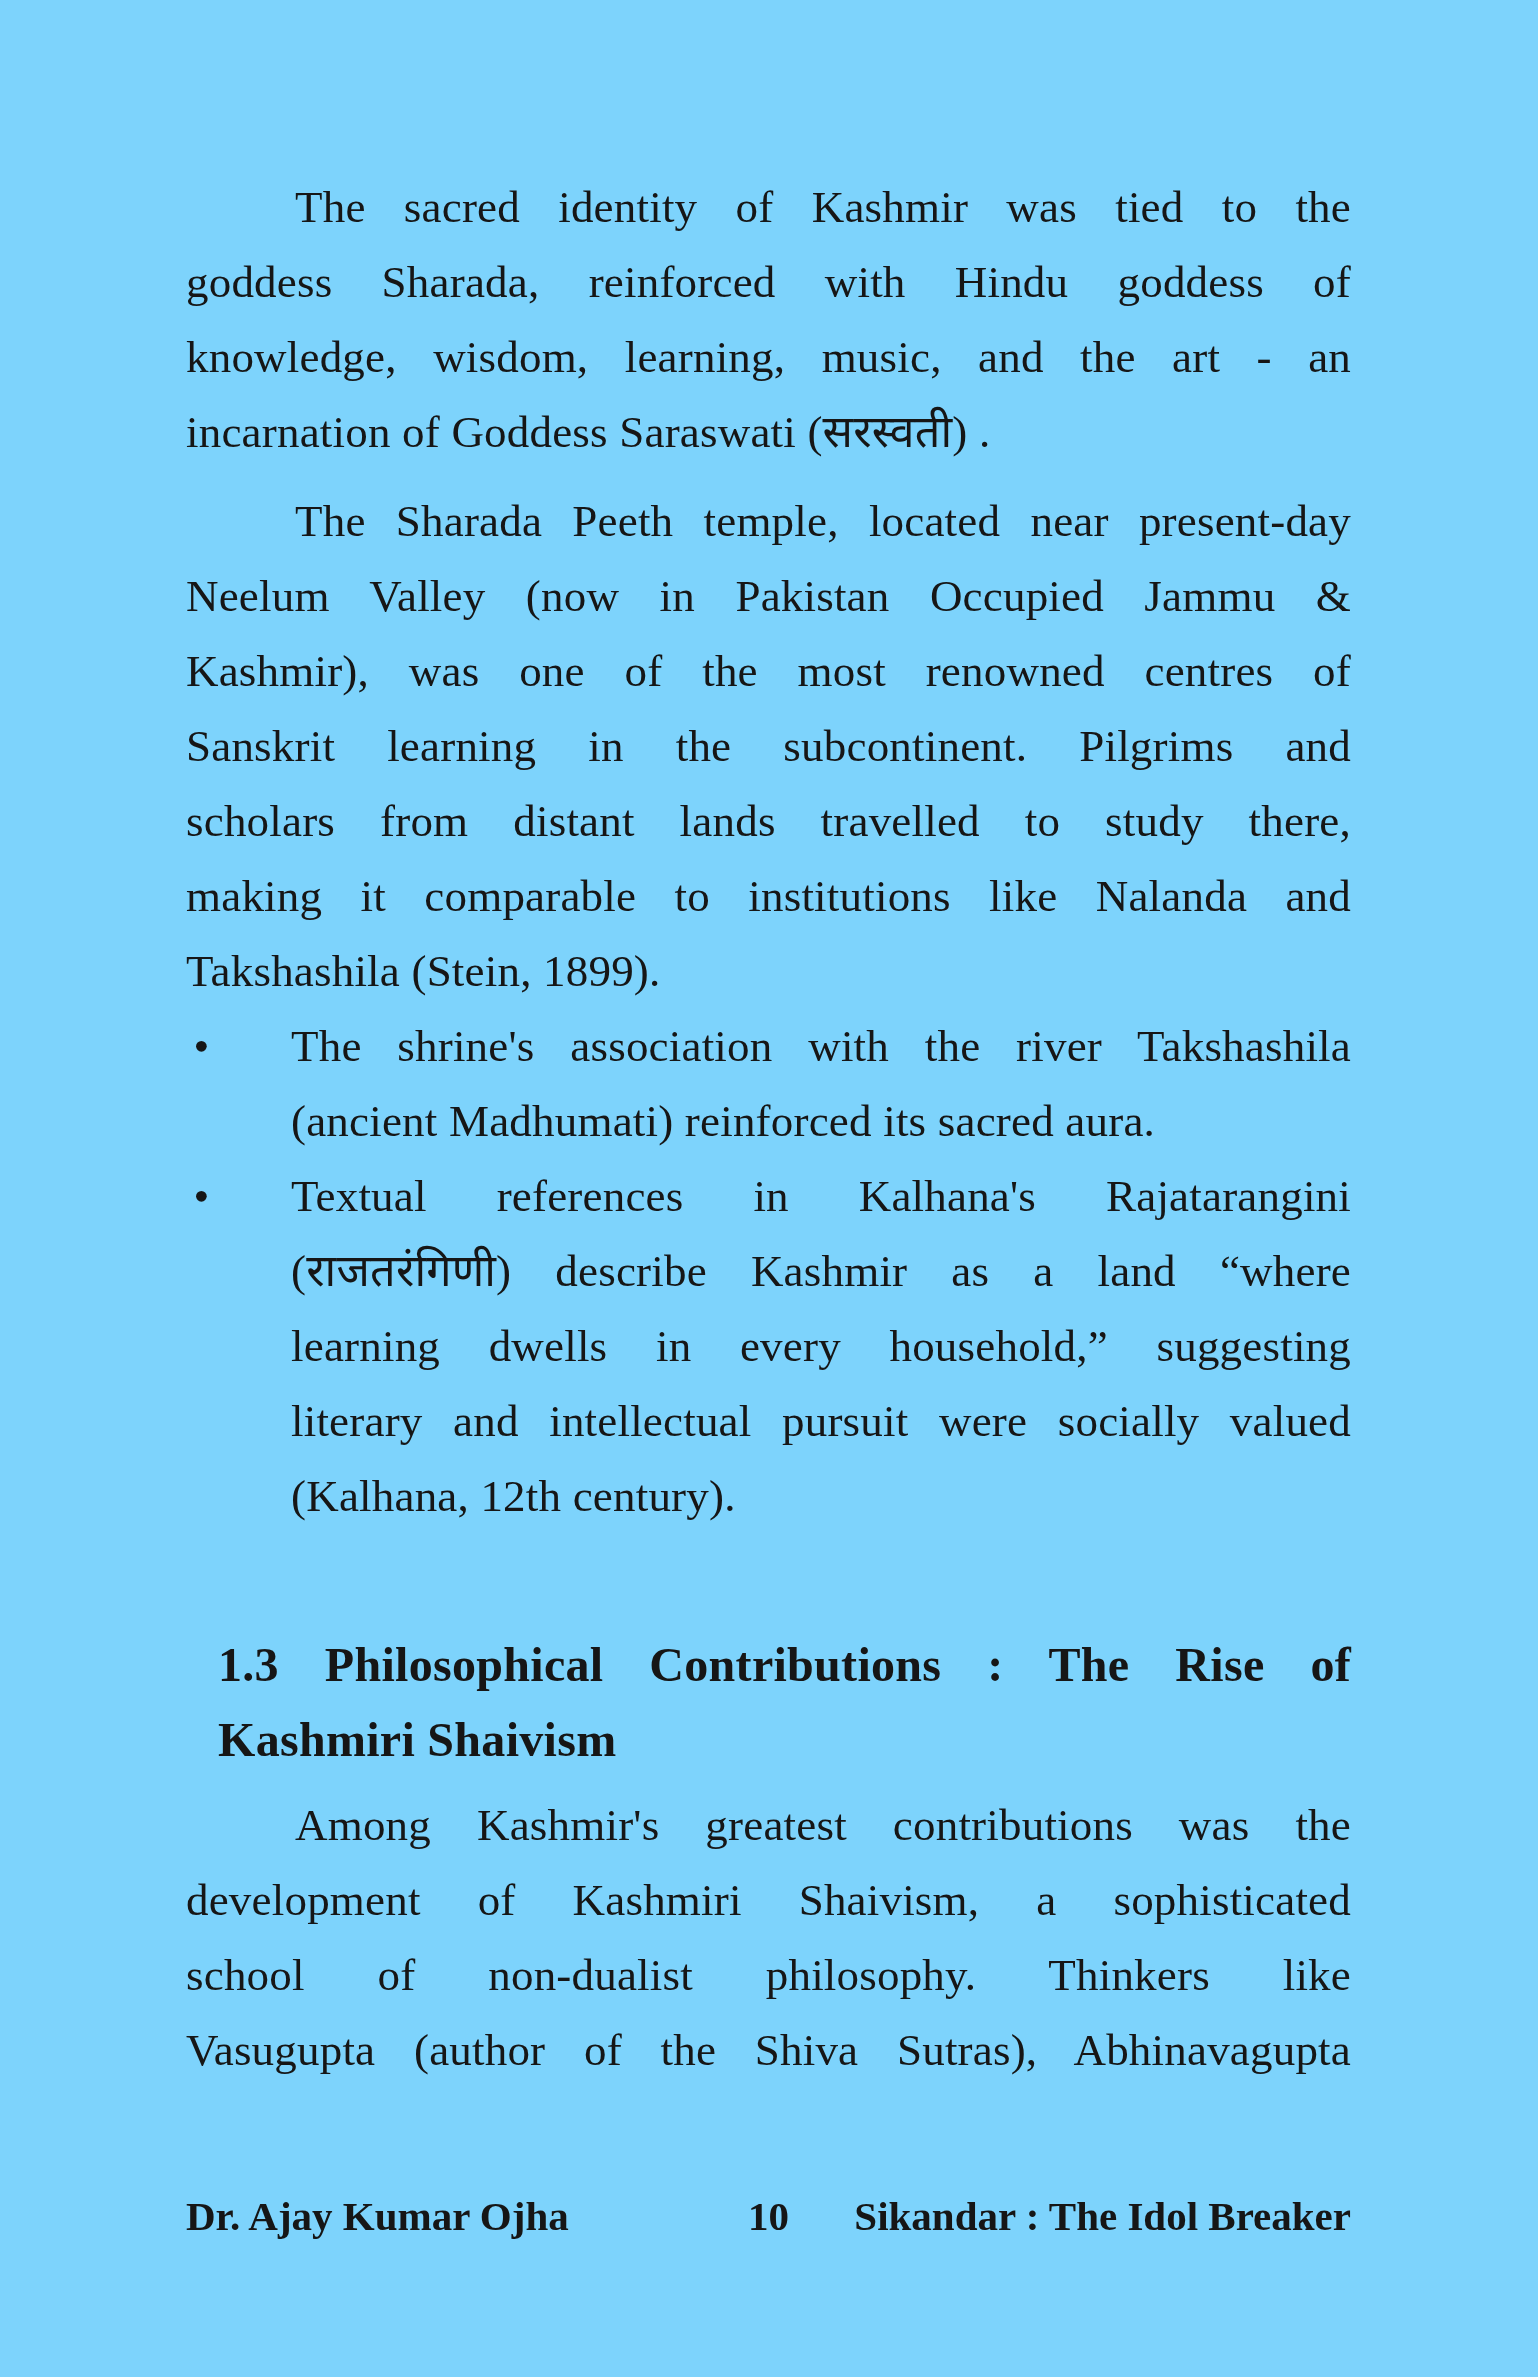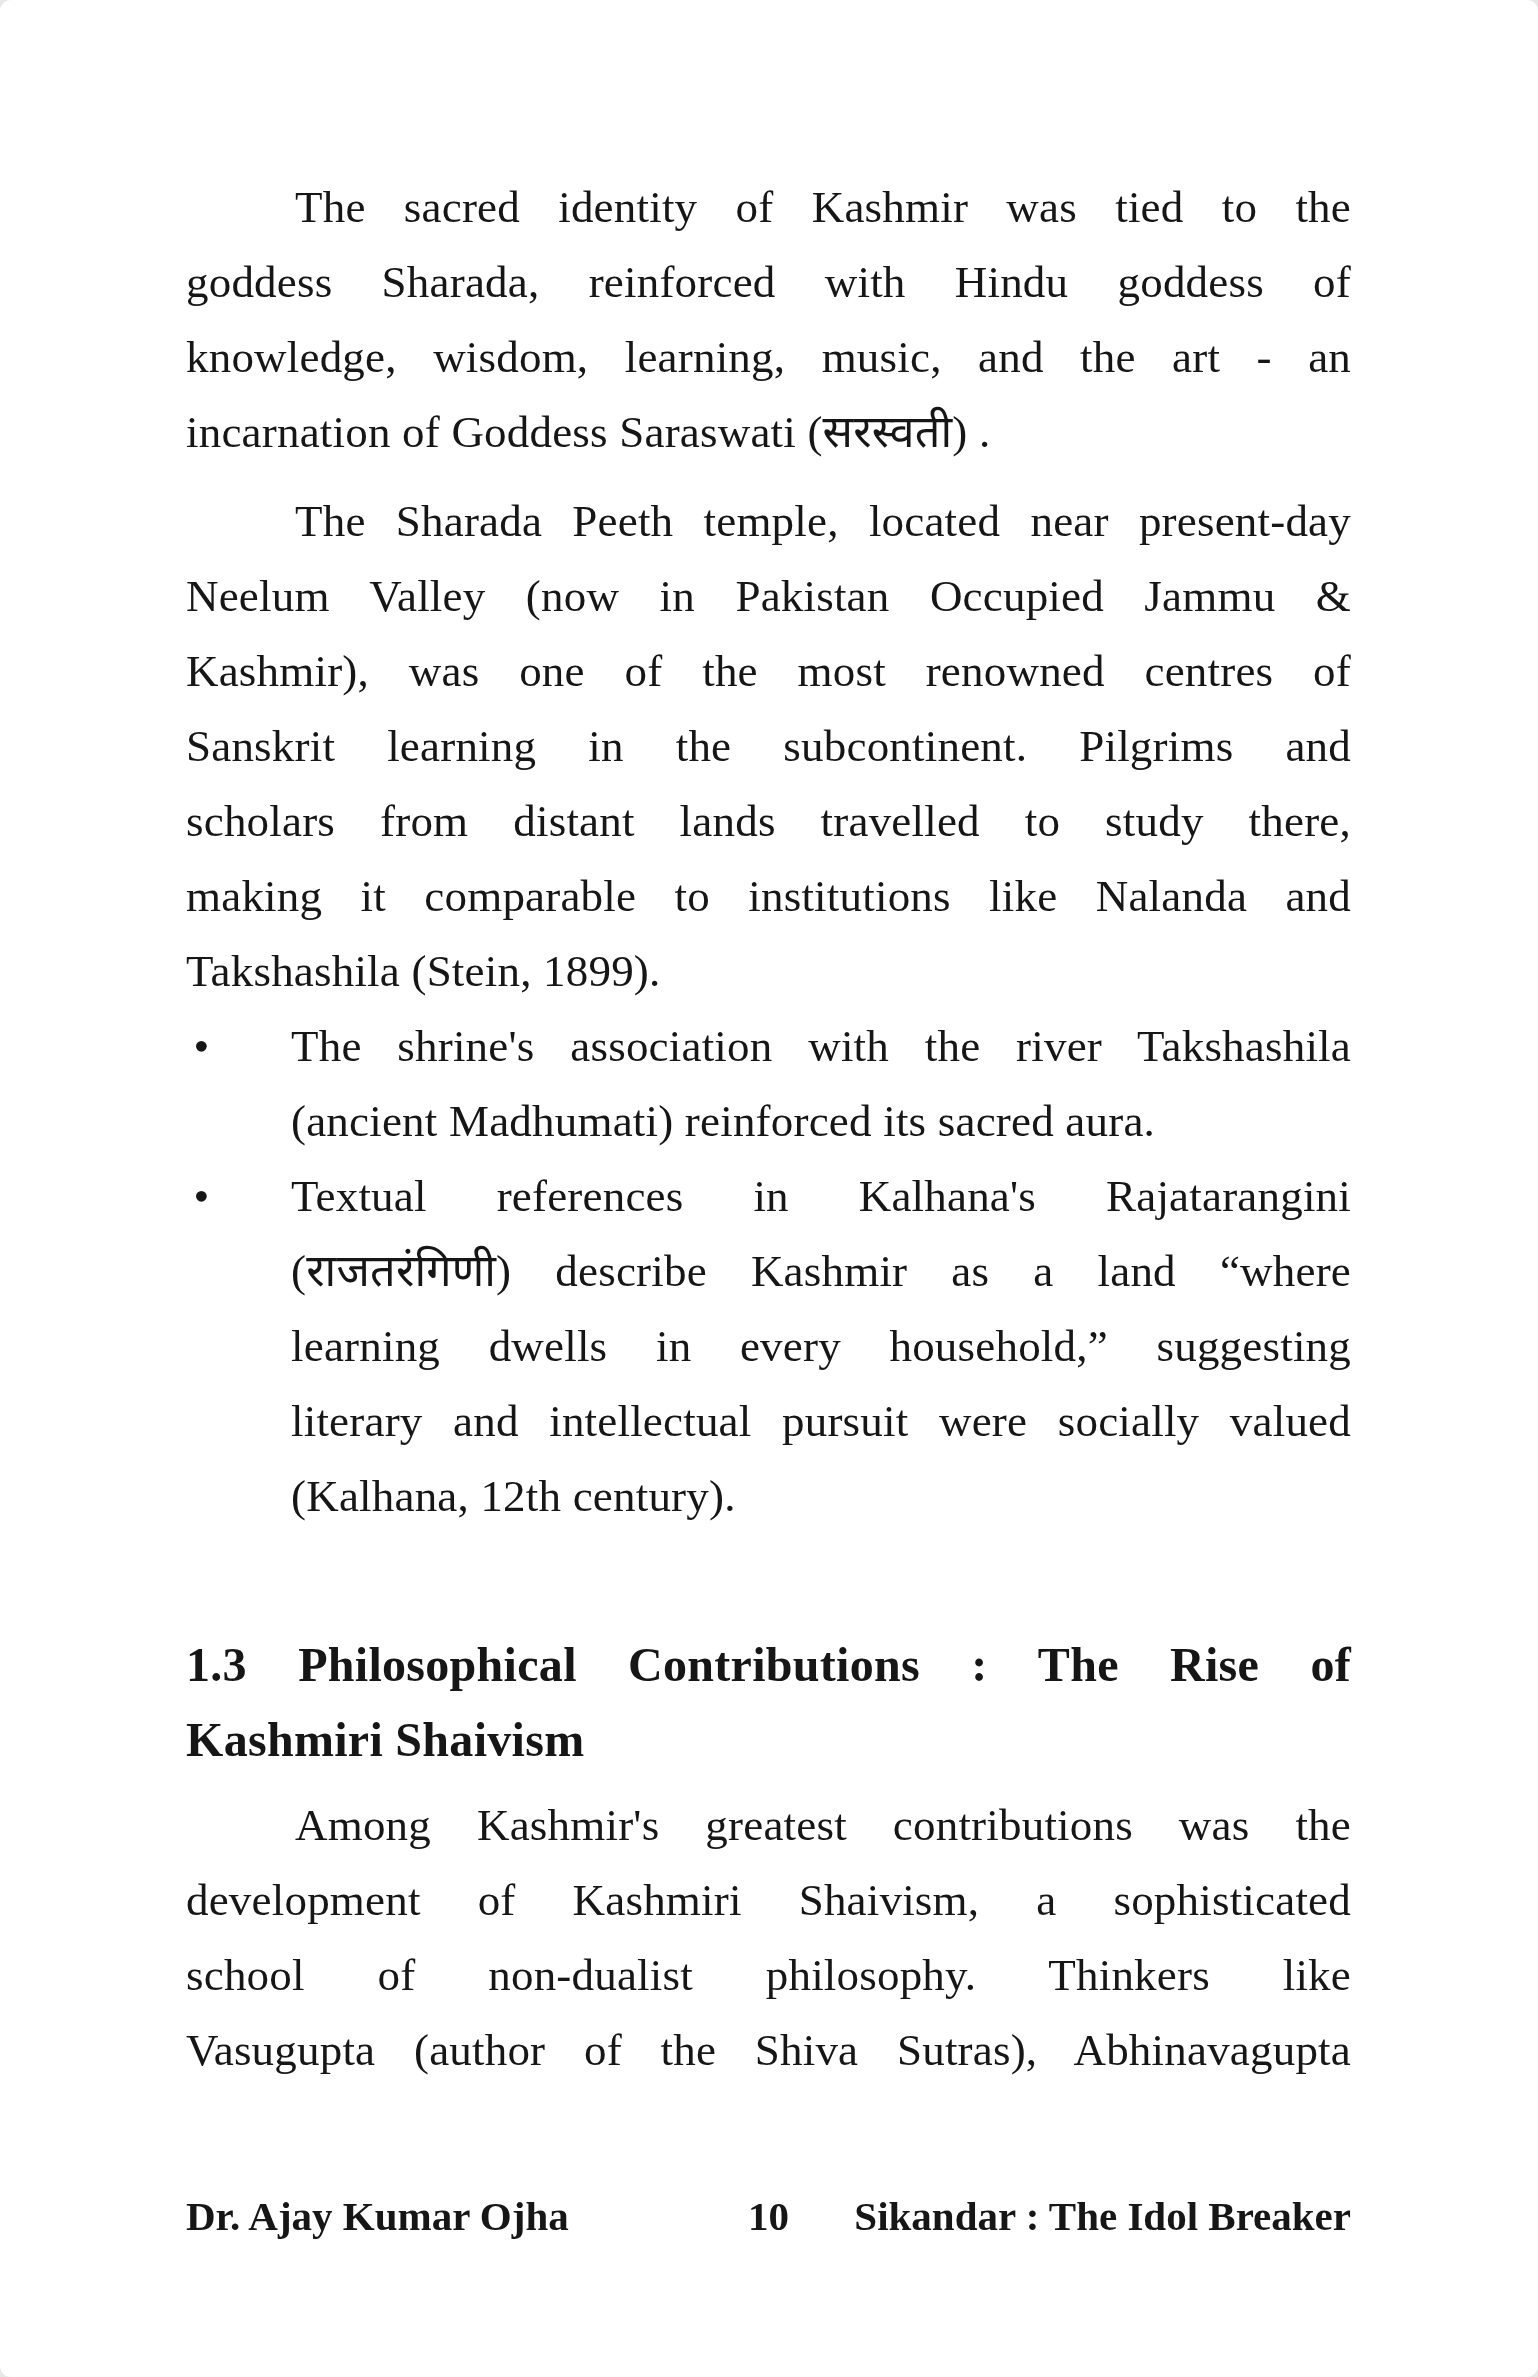--- a/index.html
+++ b/index.html
@@ -1,24 +1,23 @@
 <!DOCTYPE html>
 <html style="font-size:15px"><head>
 <meta charset="utf-8">
 <style>
   html, body { margin: 0; padding: 0; background: #e8e8e8; }
   .page {
     position: relative;
     width: 1538px;
     height: 2377px;
     margin: 0 auto;
-    background: #ffffff;
+    background: #7dd3fc;
     overflow: hidden;
     font-family: "Liberation Serif", "DejaVu Serif", serif;
-    border-radius: 11px;
   }
   .text-block {
     position: absolute;
     left: 186px;
     top: 170px;
     width: 1165px;
     font-size: 45px;
     line-height: 75px;
     color: #161616;
     letter-spacing: 0.2px;
@@ -47,20 +46,21 @@
     top: 0;
     line-height: 75px;
     font-size: 45px;
     color: #161616;
   }
 
   .heading .line {
     font-weight: bold;
     font-size: 48px;
     letter-spacing: 0.3px;
+    margin-left: 32px;
   }
 
   .footer {
     position: absolute;
     left: 186px;
     top: 2188px;
     width: 1165px;
     display: grid;
     grid-template-columns: 1fr auto 1fr;
     align-items: baseline;

